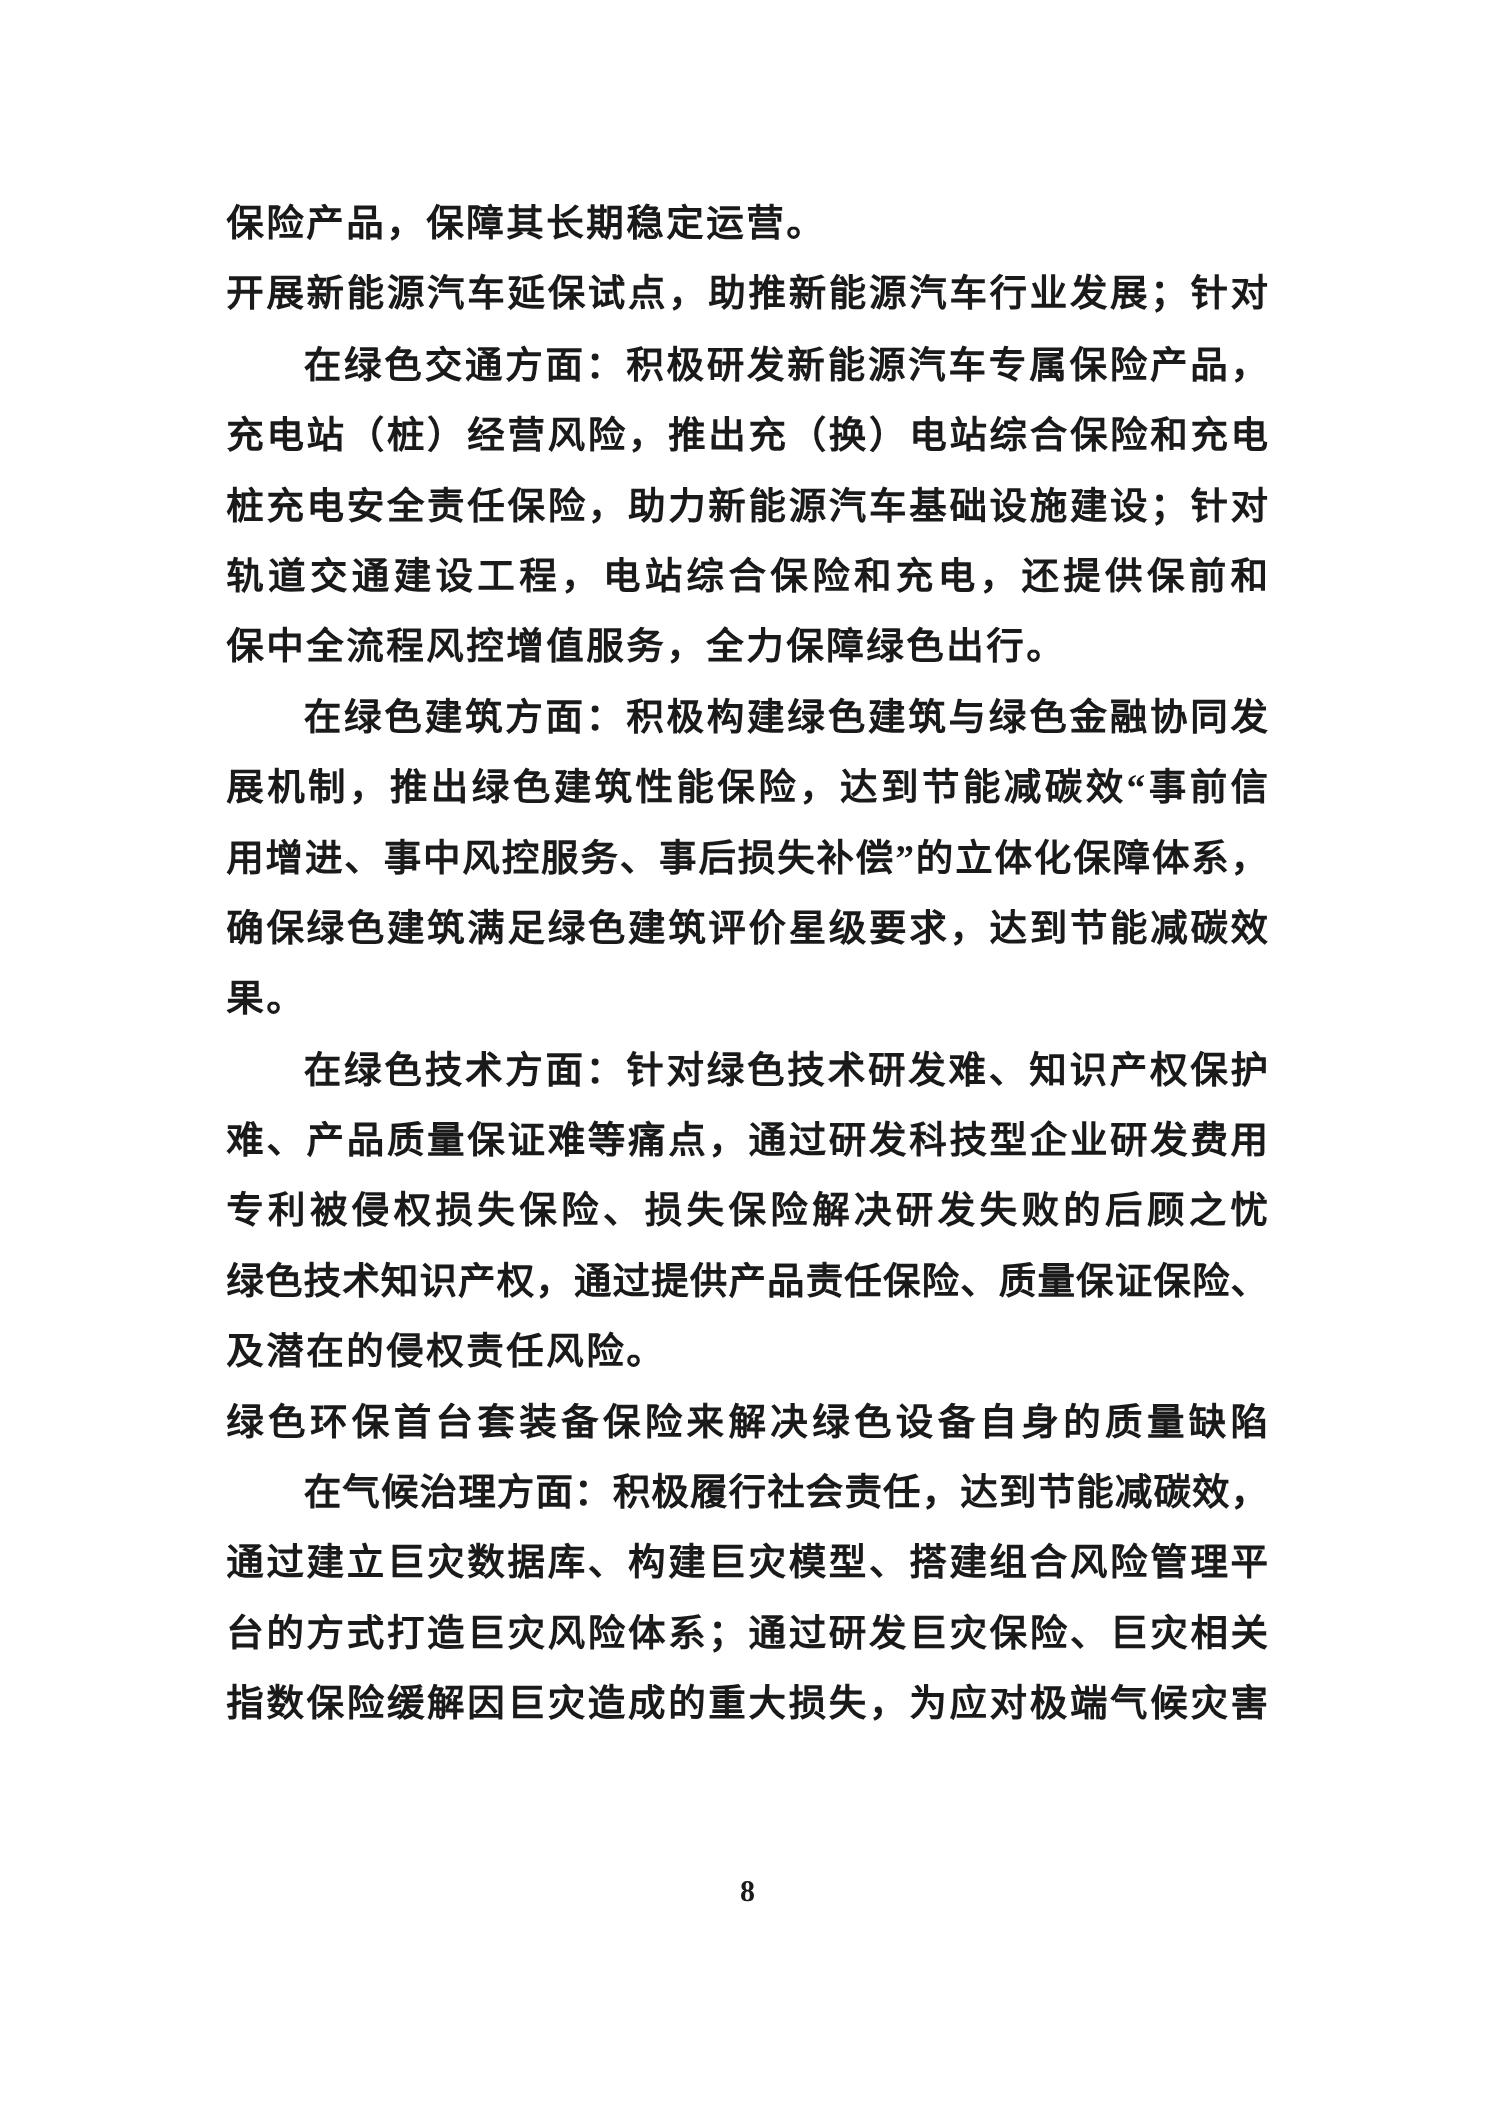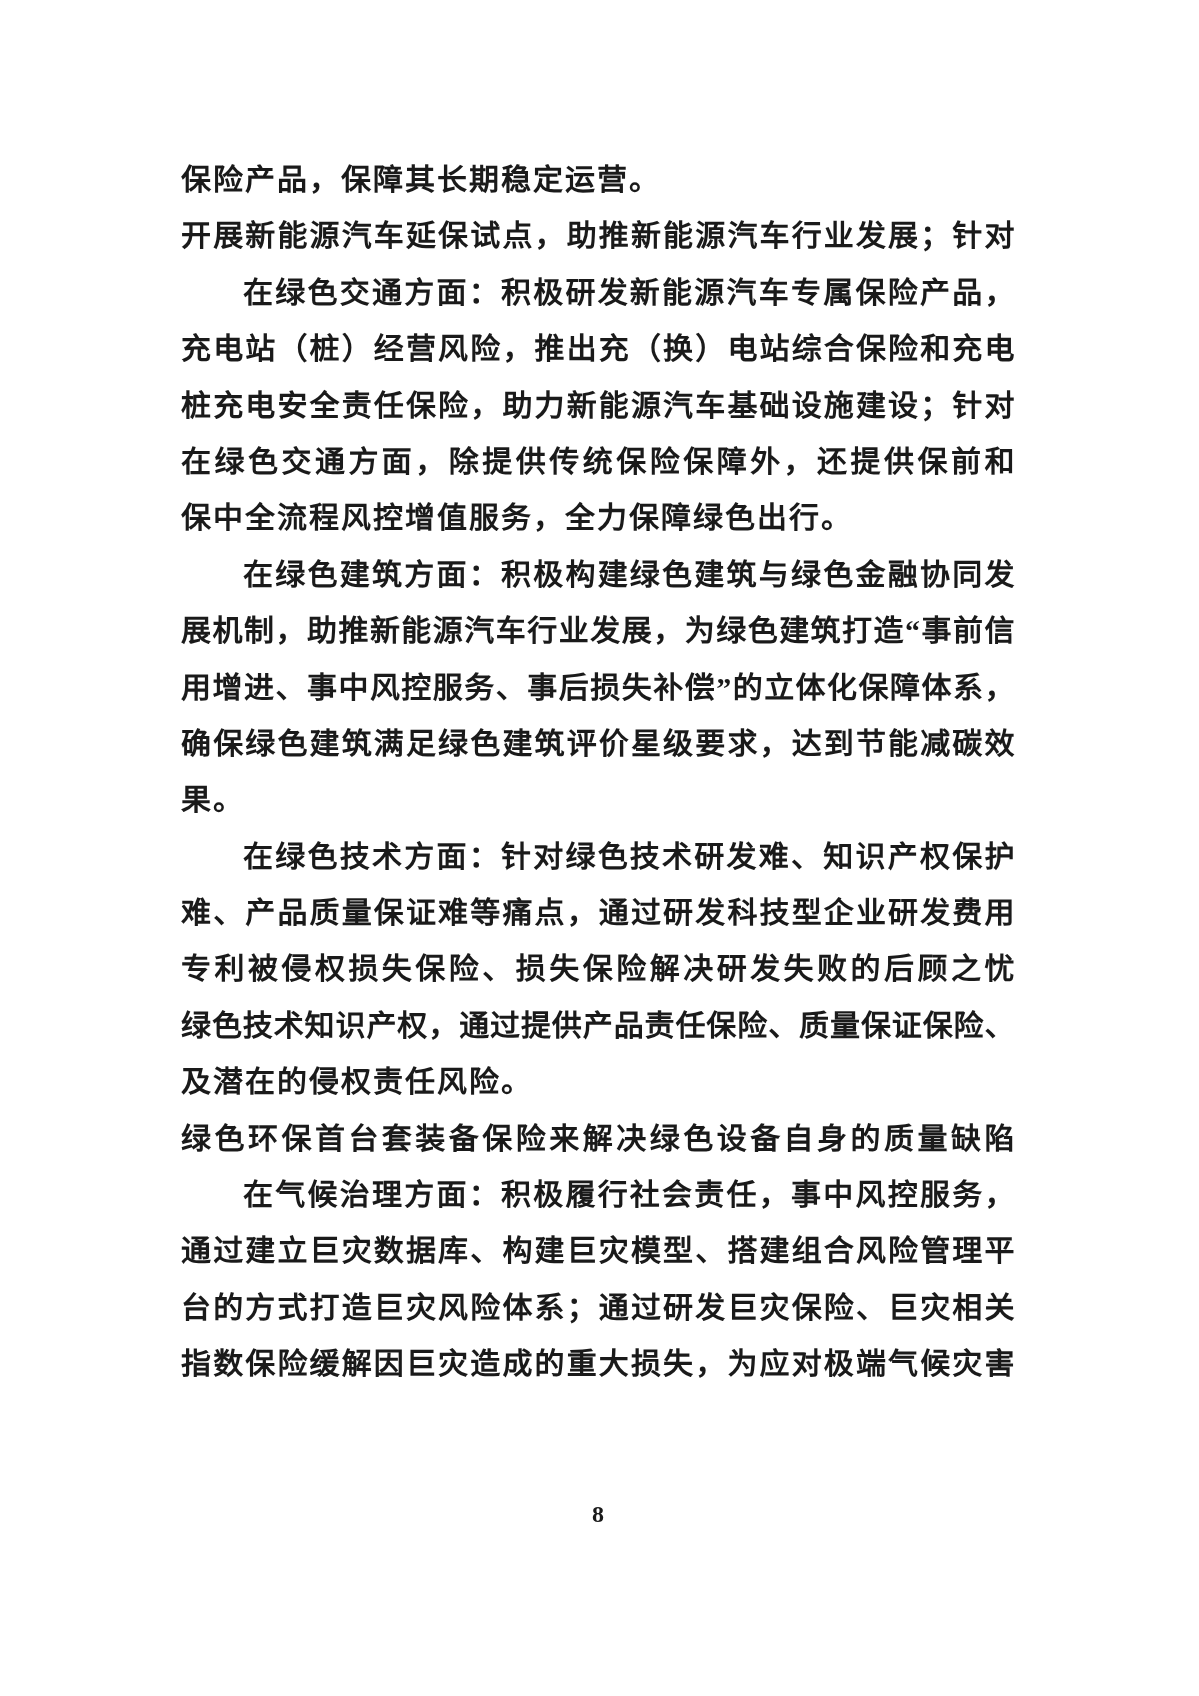--- a/index.html
+++ b/index.html
@@ -63,34 +63,34 @@
 </head>
 <body>
 
 <main class="page">
   <section class="text-block">
       <div class="line para-end">保险产品，保障其长期稳定运营。</div>
       <div class="line">开展新能源汽车延保试点，助推新能源汽车行业发展；针对</div>
       <div class="line indent">在绿色交通方面：积极研发新能源汽车专属保险产品，</div>
       <div class="line">充电站（桩）经营风险，推出充（换）电站综合保险和充电</div>
       <div class="line">桩充电安全责任保险，助力新能源汽车基础设施建设；针对</div>
-      <div class="line">在绿色交通方面，除提供传统保险保障外，还提供保前和</div>
+      <div class="line">轨道交通建设工程，电站综合保险和充电，还提供保前和</div>
       <div class="line para-end">保中全流程风控增值服务，全力保障绿色出行。</div>
       <div class="line indent">在绿色建筑方面：积极构建绿色建筑与绿色金融协同发</div>
-      <div class="line">展机制，助推新能源汽车行业发展，为绿色建筑打造“事前信</div>
+      <div class="line">展机制，推出绿色建筑性能保险，达到节能减碳效“事前信</div>
       <div class="line">用增进、事中风控服务、事后损失补偿”的立体化保障体系，</div>
       <div class="line">确保绿色建筑满足绿色建筑评价星级要求，达到节能减碳效</div>
       <div class="line para-end">果。</div>
       <div class="line indent">在绿色技术方面：针对绿色技术研发难、知识产权保护</div>
       <div class="line">难、产品质量保证难等痛点，通过研发科技型企业研发费用</div>
       <div class="line">专利被侵权损失保险、损失保险解决研发失败的后顾之忧</div>
       <div class="line">绿色技术知识产权，通过提供产品责任保险、质量保证保险、</div>
       <div class="line para-end">及潜在的侵权责任风险。</div>
       <div class="line">绿色环保首台套装备保险来解决绿色设备自身的质量缺陷</div>
-      <div class="line indent">在气候治理方面：积极履行社会责任，事中风控服务，</div>
+      <div class="line indent">在气候治理方面：积极履行社会责任，达到节能减碳效，</div>
       <div class="line">通过建立巨灾数据库、构建巨灾模型、搭建组合风险管理平</div>
       <div class="line">台的方式打造巨灾风险体系；通过研发巨灾保险、巨灾相关</div>
       <div class="line">指数保险缓解因巨灾造成的重大损失，为应对极端气候灾害</div>
     </section>
   <footer class="page-footer">
     <span class="page-number">8</span>
   </footer>
 </main>
 
 </body></html>

